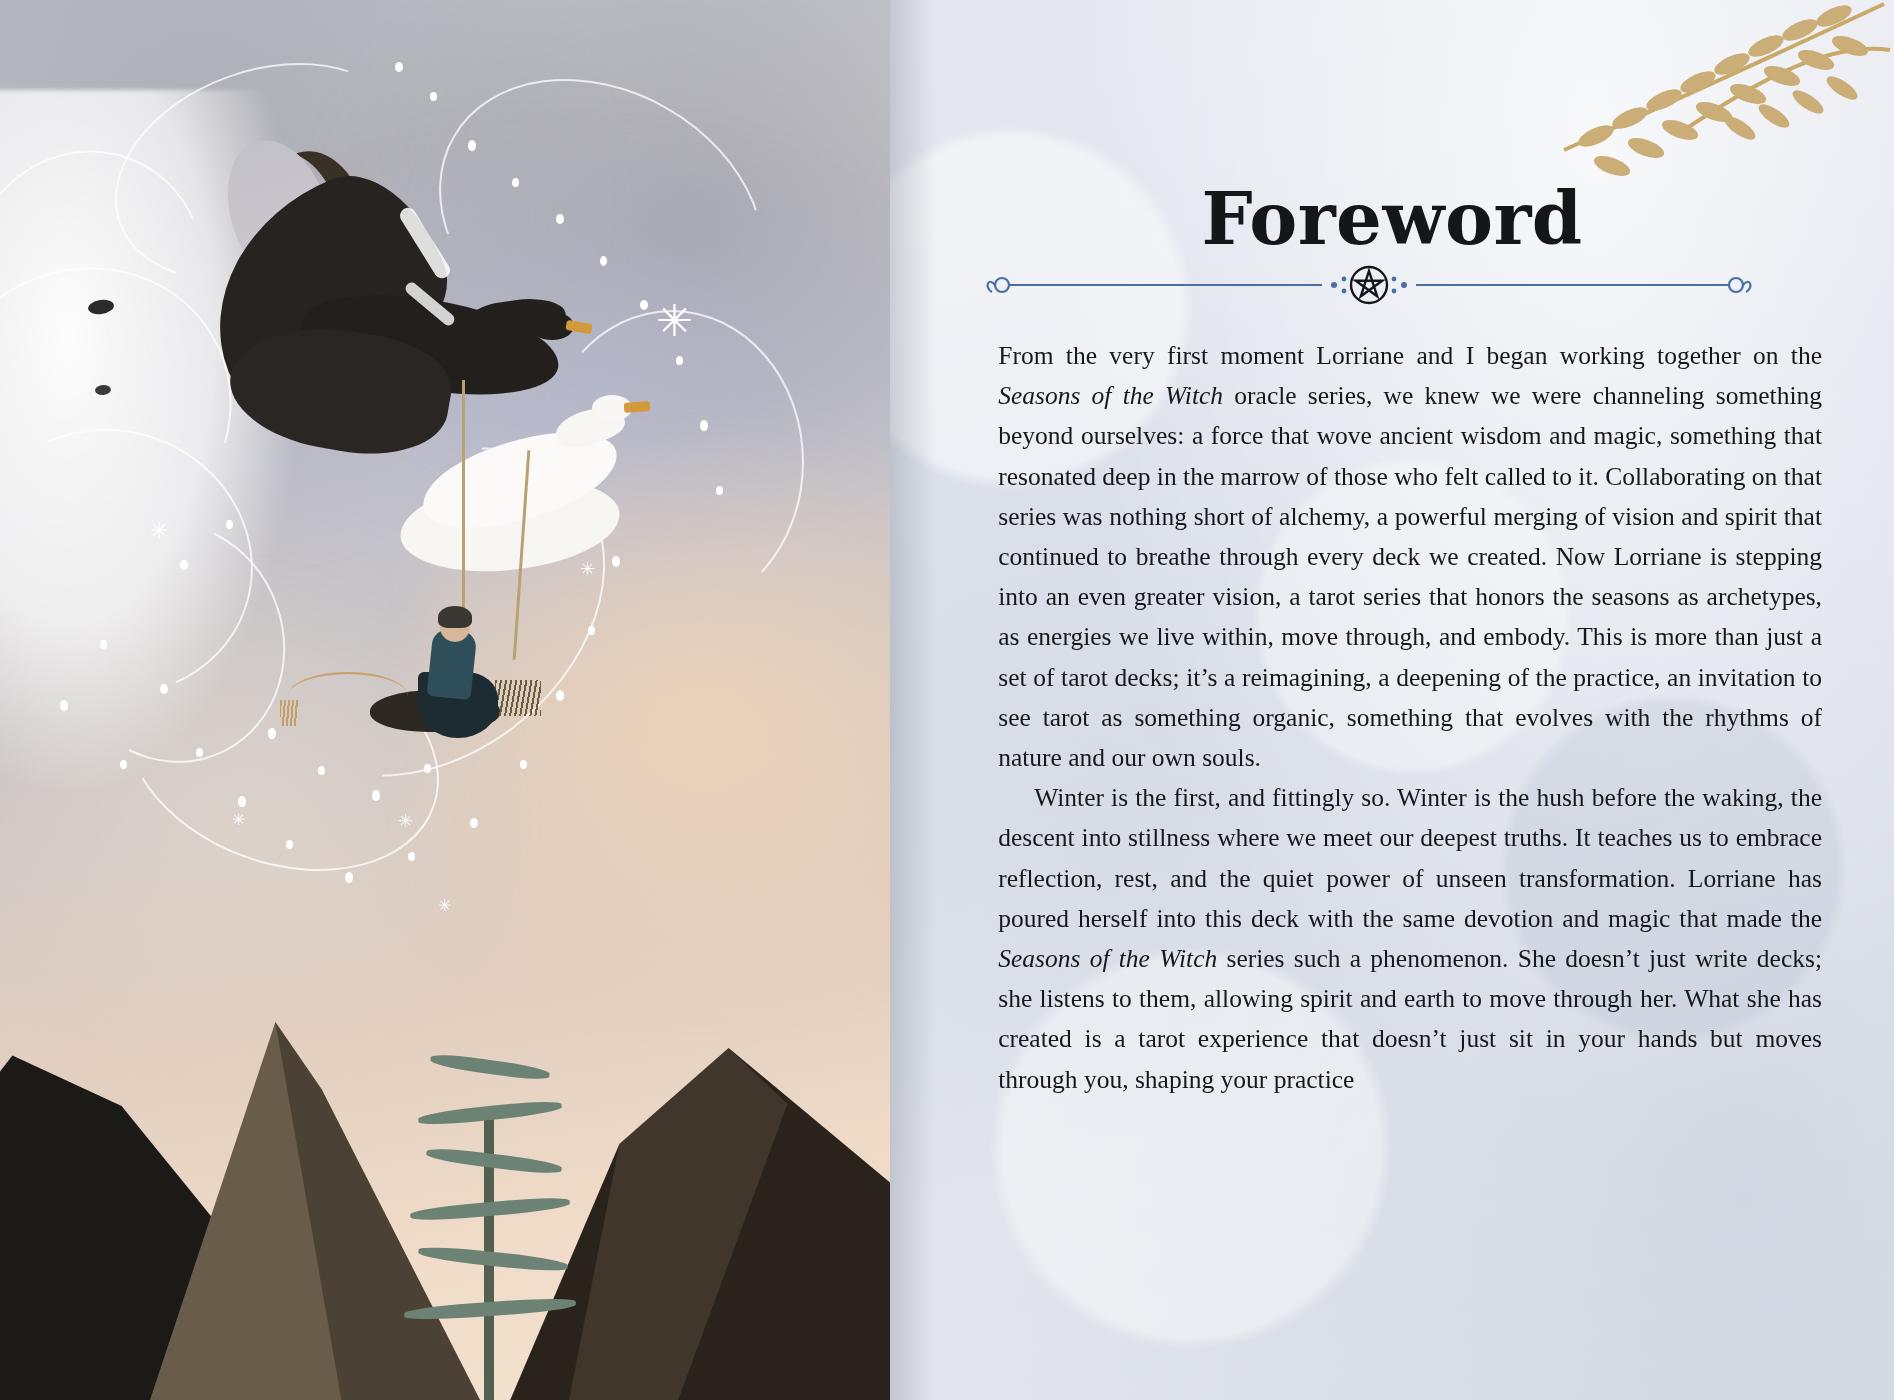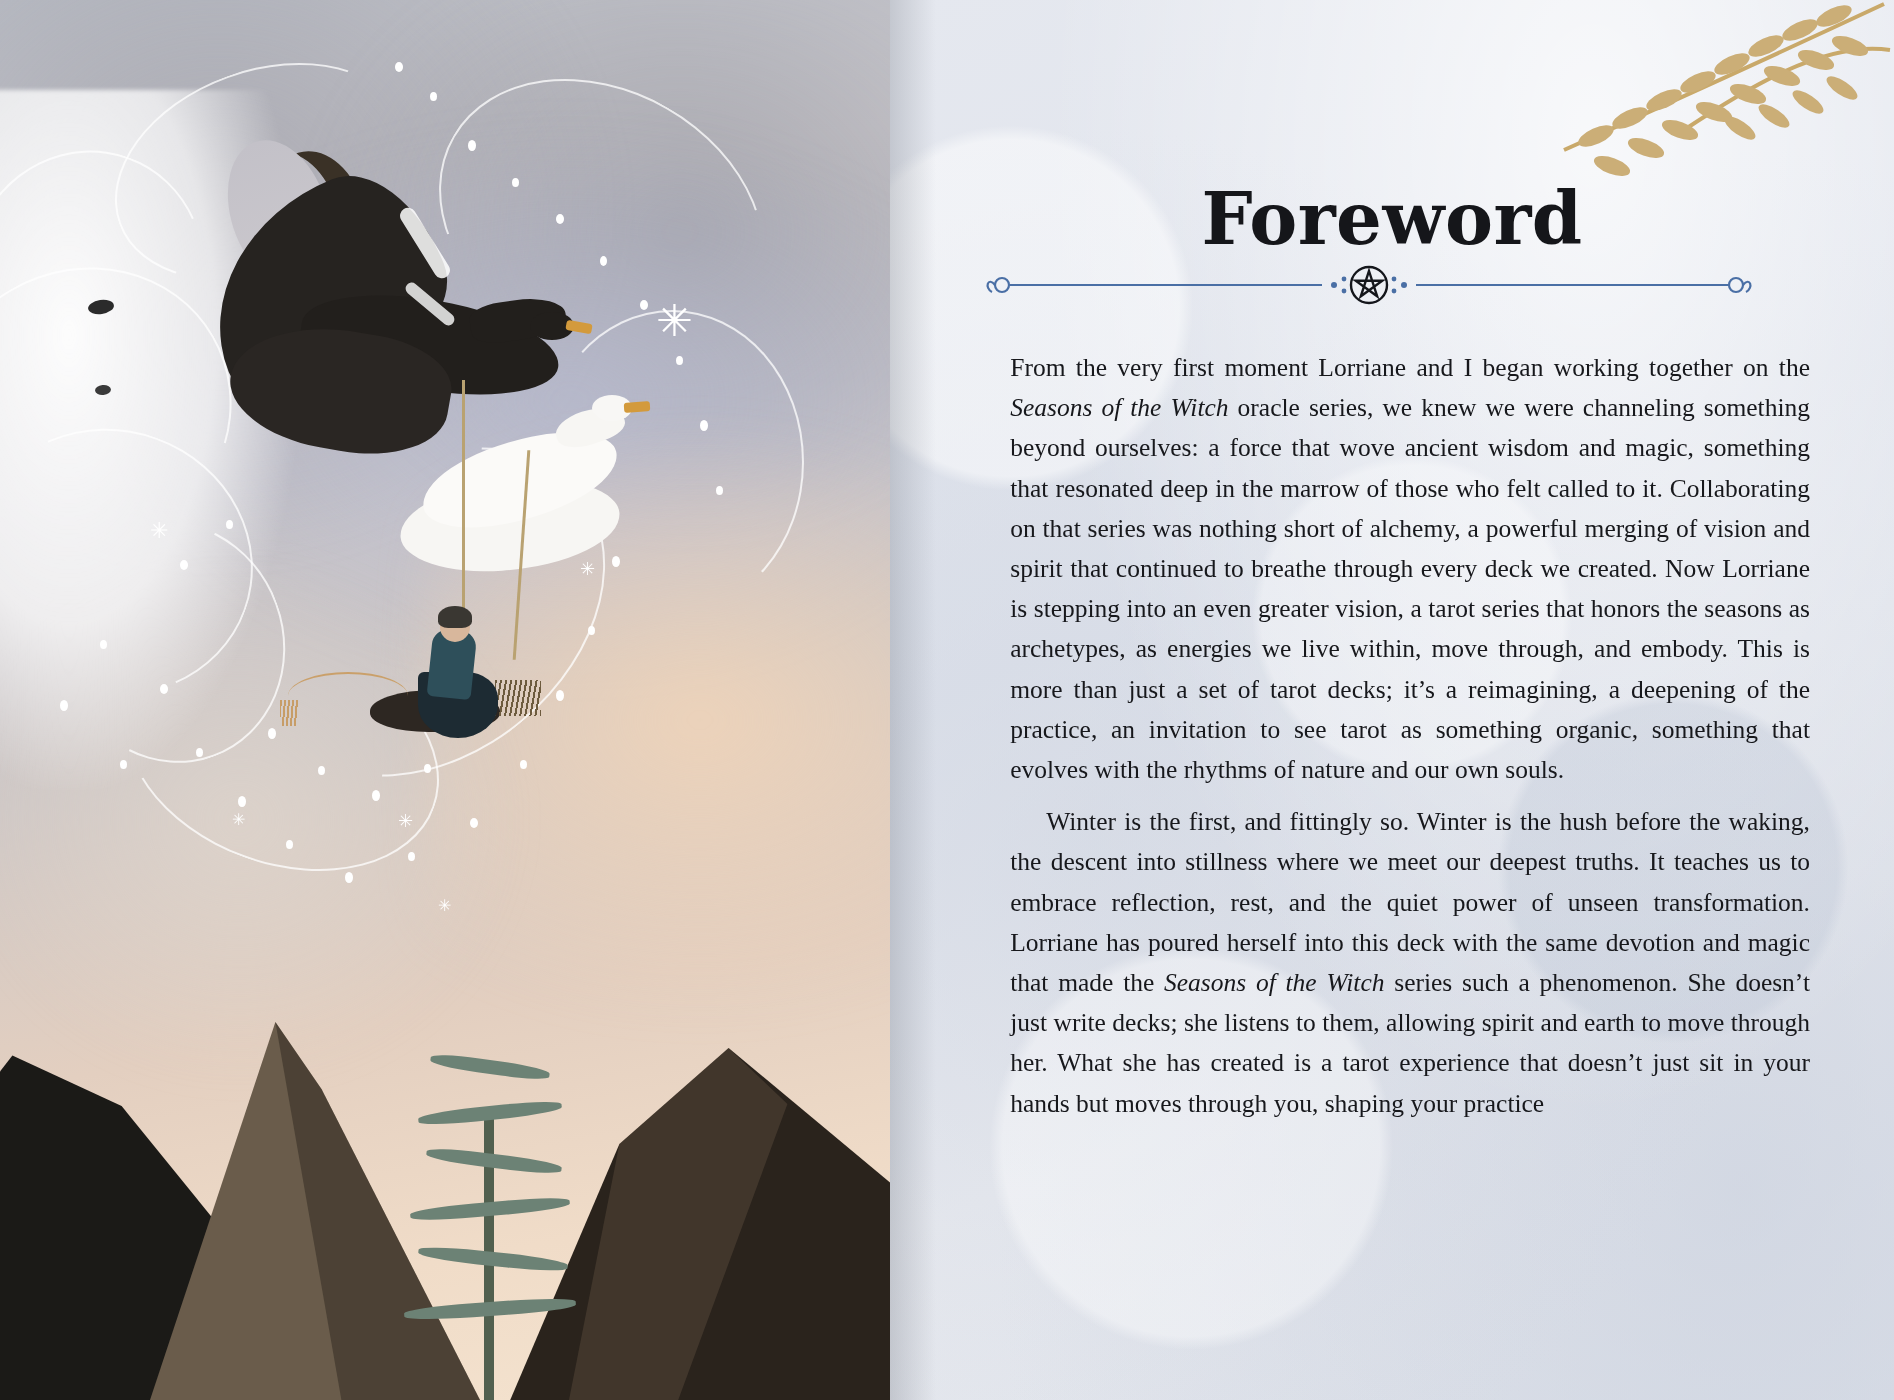--- a/index.html
+++ b/index.html
@@ -270,21 +270,21 @@
     right: 72px;
     top: 336px;
     font-family: "Liberation Serif", serif;
     font-size: 25.5px;
     line-height: 40.2px;
     color: #17181c;
     text-align: justify;
     text-justify: inter-word;
     hyphens: none;
   }
-  .body-col p { margin: 12px; }
+  .body-col p { margin: 0; }
   .body-col p + p { text-indent: 36px; }
   .body-col em { font-style: italic; }
   .folio {
     position: absolute; left: 0; right: 0; bottom: 48px;
     text-align: center;
     font-family: "Liberation Serif", serif;
     font-size: 23px;
     color: #1a1b1f;
     letter-spacing: 2px;
   }

